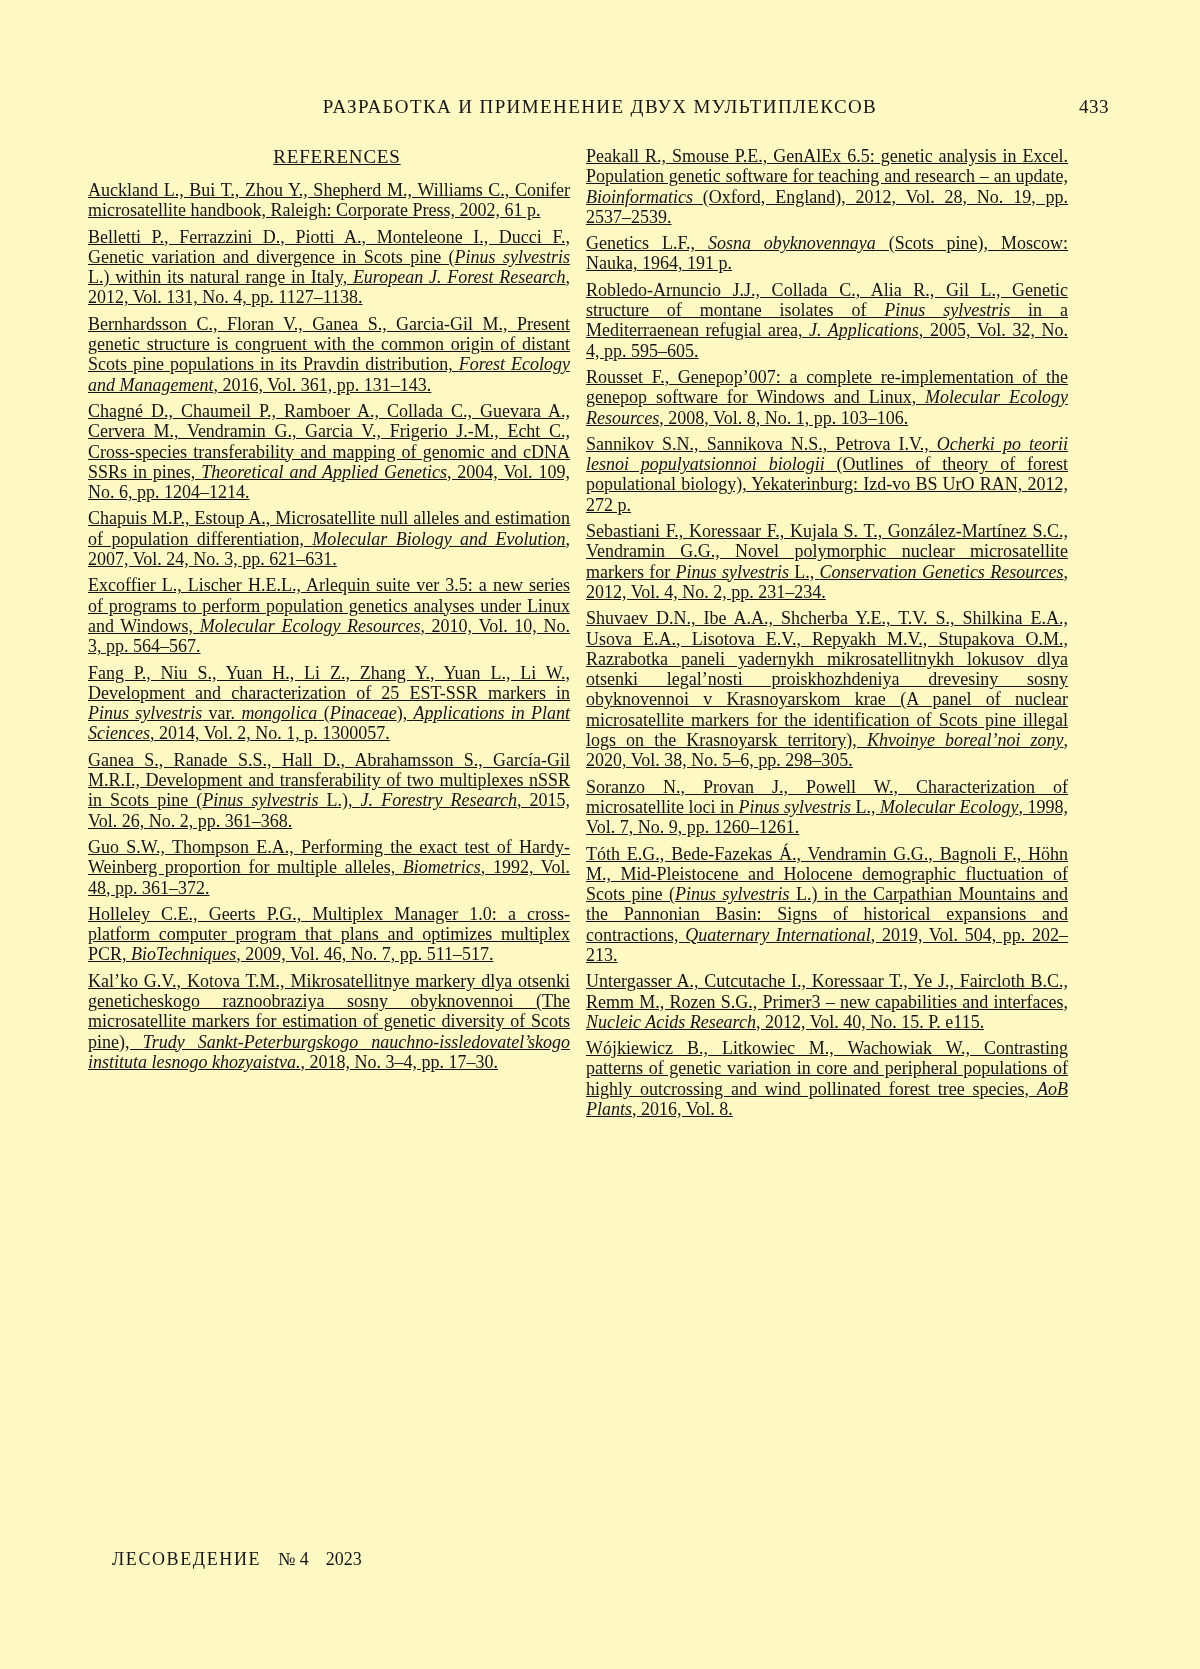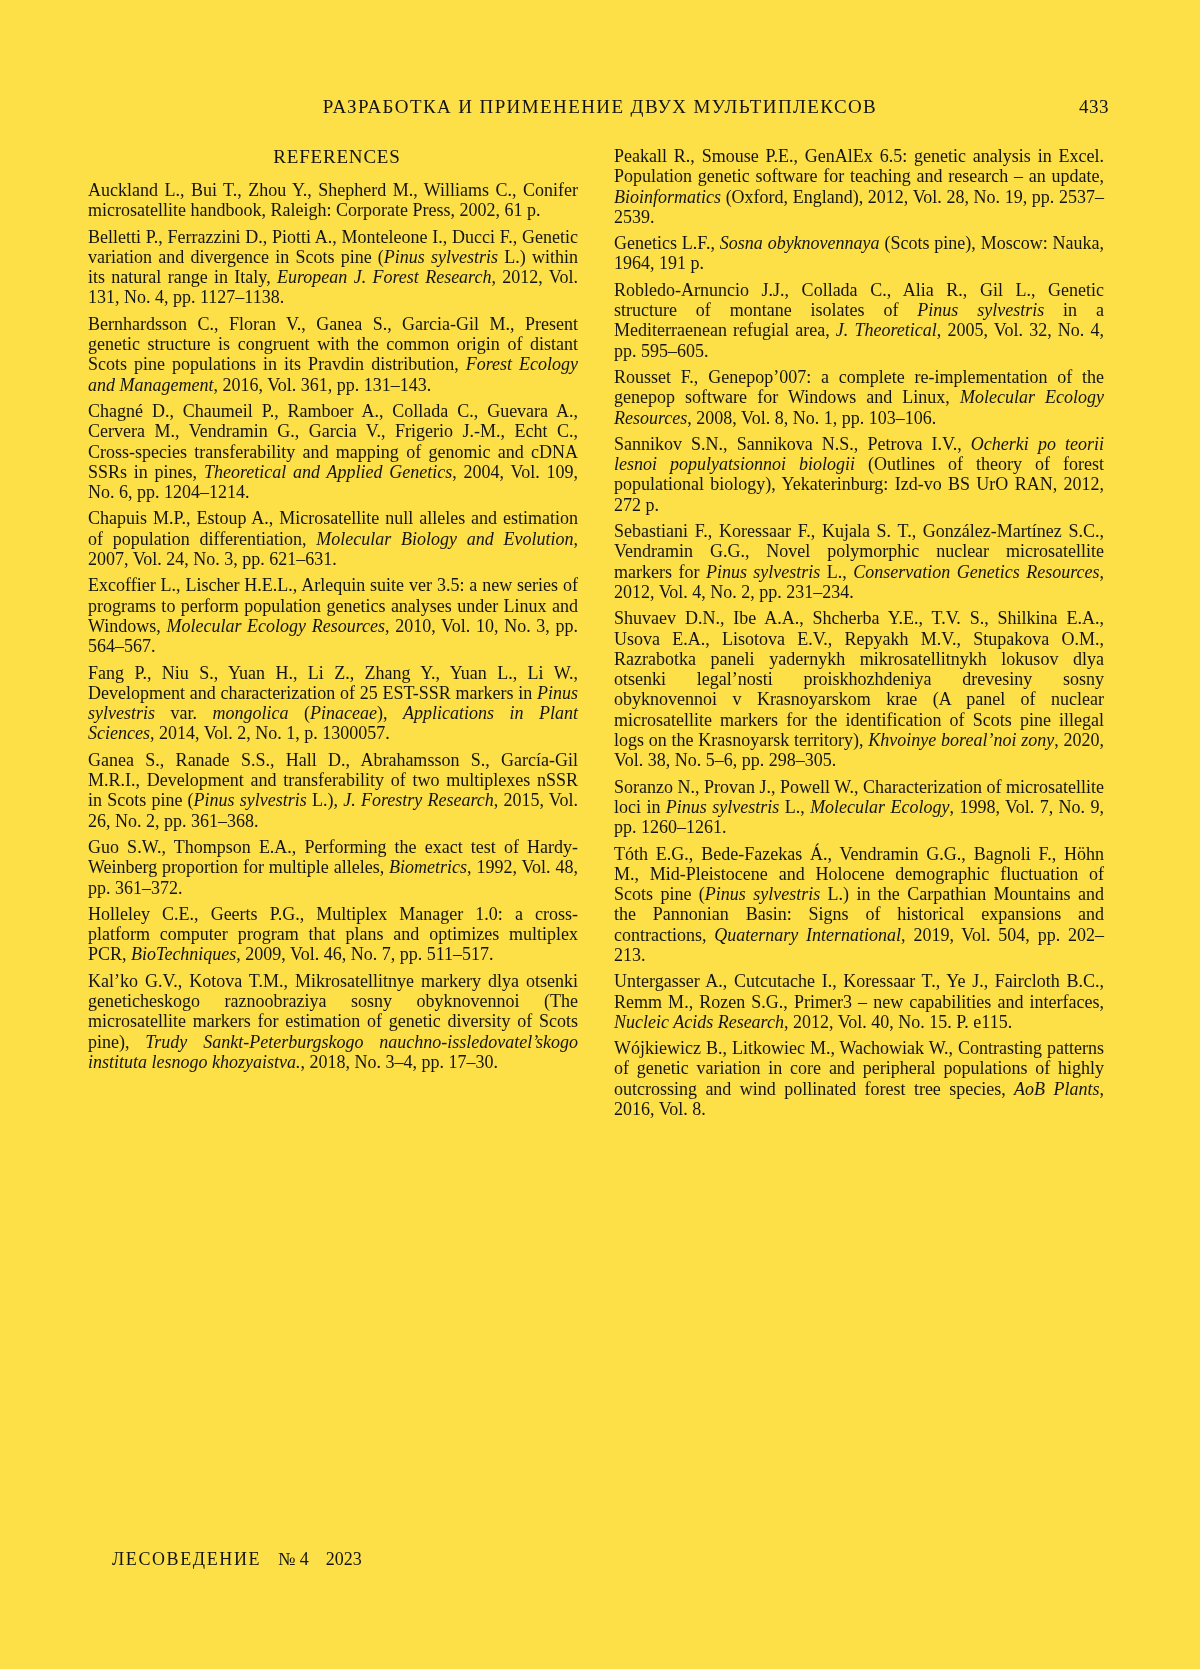--- a/index.html
+++ b/index.html
@@ -13,21 +13,21 @@
     font-family: "Liberation Serif", serif;
     color: #141414;
     position: relative;
     overflow: hidden;
   }
   .sheet {
     position: absolute;
     left: 0; top: 0;
     width: 1200px;
     height: 1669px;
-    background: #fde047;
+    background: #fef9c3;
   }
   
   .running-head {
     position: absolute;
     left: 88px;
     top: 96px;
     width: 1024px;
     height: 22px;
     font-size: 19px;
     line-height: 22px;
@@ -46,36 +46,36 @@
     top: 0;
     letter-spacing: 0.5px;
   }
   
   .columns {
     position: absolute;
     left: 88px;
     top: 146px;
     width: 1024px;
     display: flex;
-    gap: 28px;
+    text-decoration: underline;
   }
   .col {
     width: 498px;
     flex: 0 0 498px;
   }
   .refs-heading {
     font-size: 19px;
     font-weight: normal;
     text-align: center;
     letter-spacing: 0.8px;
     margin: 0 0 12px 0;
     line-height: 22px;
   }
   .ref {
-    margin: 0 8px 6px 0;
+    margin: 0 16px 6px 0;
     font-size: 18px;
     line-height: 20.3px;
     text-align: justify;
   }
   .ref:last-child { margin-bottom: 0; }
   .it { font-style: italic; }
   .rm { font-style: normal; }
   
   .footer {
     position: absolute;
@@ -113,21 +113,21 @@
           <p class="ref"><span class="rm">Ganea S., Ranade S.S., Hall D., Abrahamsson S., García-Gil M.R.I., Development and transferability of two multiplexes nSSR in Scots pine (</span><span class="it">Pinus sylvestris</span><span class="rm"> L.), </span><span class="it">J. Forestry Research</span><span class="rm">, 2015, Vol. 26, No. 2, pp. 361–368.</span></p>
           <p class="ref"><span class="rm">Guo S.W., Thompson E.A., Performing the exact test of Hardy-Weinberg proportion for multiple alleles, </span><span class="it">Biometrics</span><span class="rm">, 1992, Vol. 48, pp. 361–372.</span></p>
           <p class="ref"><span class="rm">Holleley C.E., Geerts P.G., Multiplex Manager 1.0: a cross-platform computer program that plans and optimizes multiplex PCR, </span><span class="it">BioTechniques</span><span class="rm">, 2009, Vol. 46, No. 7, pp. 511–517.</span></p>
           <p class="ref"><span class="rm">Kal’ko G.V., Kotova T.M., Mikrosatellitnye markery dlya otsenki geneticheskogo raznoobraziya sosny obyknovennoi (The microsatellite markers for estimation of genetic diversity of Scots pine), </span><span class="it">Trudy Sankt-Peterburgskogo nauchno-issledovatel’skogo instituta lesnogo khozyaistva.</span><span class="rm">, 2018, No. 3–4, pp. 17–30.</span></p>
         </div>
     </div>
     <div class="col">
       <div class="ref-list">
           <p class="ref"><span class="rm">Peakall R., Smouse P.E., GenAlEx 6.5: genetic analysis in Excel. Population genetic software for teaching and research – an update, </span><span class="it">Bioinformatics</span><span class="rm"> (Oxford, England), 2012, Vol. 28, No. 19, pp. 2537–2539.</span></p>
           <p class="ref"><span class="rm">Genetics L.F., </span><span class="it">Sosna obyknovennaya</span><span class="rm"> (Scots pine), Moscow: Nauka, 1964, 191 p.</span></p>
-          <p class="ref"><span class="rm">Robledo-Arnuncio J.J., Collada C., Alia R., Gil L., Genetic structure of montane isolates of </span><span class="it">Pinus sylvestris</span><span class="rm"> in a Mediterraenean refugial area, </span><span class="it">J. Theoretical</span><span class="rm">, 2005, Vol. 32, No. 4, pp. 595–605.</span></p>
+          <p class="ref"><span class="rm">Robledo-Arnuncio J.J., Collada C., Alia R., Gil L., Genetic structure of montane isolates of </span><span class="it">Pinus sylvestris</span><span class="rm"> in a Mediterraenean refugial area, </span><span class="it">J. Applications</span><span class="rm">, 2005, Vol. 32, No. 4, pp. 595–605.</span></p>
           <p class="ref"><span class="rm">Rousset F., Genepop’007: a complete re-implementation of the genepop software for Windows and Linux, </span><span class="it">Molecular Ecology Resources</span><span class="rm">, 2008, Vol. 8, No. 1, pp. 103–106.</span></p>
           <p class="ref"><span class="rm">Sannikov S.N., Sannikova N.S., Petrova I.V., </span><span class="it">Ocherki po teorii lesnoi populyatsionnoi biologii</span><span class="rm"> (Outlines of theory of forest populational biology), Yekaterinburg: Izd-vo BS UrO RAN, 2012, 272 p.</span></p>
           <p class="ref"><span class="rm">Sebastiani F., Koressaar F., Kujala S. T., González-Martínez S.C., Vendramin G.G., Novel polymorphic nuclear microsatellite markers for </span><span class="it">Pinus sylvestris</span><span class="rm"> L., </span><span class="it">Conservation Genetics Resources</span><span class="rm">, 2012, Vol. 4, No. 2, pp. 231–234.</span></p>
           <p class="ref"><span class="rm">Shuvaev D.N., Ibe A.A., Shcherba Y.E., T.V. S., Shilkina E.A., Usova E.A., Lisotova E.V., Repyakh M.V., Stupakova O.M., Razrabotka paneli yadernykh mikrosatellitnykh lokusov dlya otsenki legal’nosti proiskhozhdeniya drevesiny sosny obyknovennoi v Krasnoyarskom krae (A panel of nuclear microsatellite markers for the identification of Scots pine illegal logs on the Krasnoyarsk territory), </span><span class="it">Khvoinye boreal’noi zony</span><span class="rm">, 2020, Vol. 38, No. 5–6, pp. 298–305.</span></p>
           <p class="ref"><span class="rm">Soranzo N., Provan J., Powell W., Characterization of microsatellite loci in </span><span class="it">Pinus sylvestris</span><span class="rm"> L., </span><span class="it">Molecular Ecology</span><span class="rm">, 1998, Vol. 7, No. 9, pp. 1260–1261.</span></p>
           <p class="ref"><span class="rm">Tóth E.G., Bede-Fazekas Á., Vendramin G.G., Bagnoli F., Höhn M., Mid-Pleistocene and Holocene demographic fluctuation of Scots pine (</span><span class="it">Pinus sylvestris</span><span class="rm"> L.) in the Carpathian Mountains and the Pannonian Basin: Signs of historical expansions and contractions, </span><span class="it">Quaternary International</span><span class="rm">, 2019, Vol. 504, pp. 202–213.</span></p>
           <p class="ref"><span class="rm">Untergasser A., Cutcutache I., Koressaar T., Ye J., Faircloth B.C., Remm M., Rozen S.G., Primer3 – new capabilities and interfaces, </span><span class="it">Nucleic Acids Research</span><span class="rm">, 2012, Vol. 40, No. 15. P. e115.</span></p>
           <p class="ref"><span class="rm">Wójkiewicz B., Litkowiec M., Wachowiak W., Contrasting patterns of genetic variation in core and peripheral populations of highly outcrossing and wind pollinated forest tree species, </span><span class="it">AoB Plants</span><span class="rm">, 2016, Vol. 8.</span></p>
         </div>
     </div>

